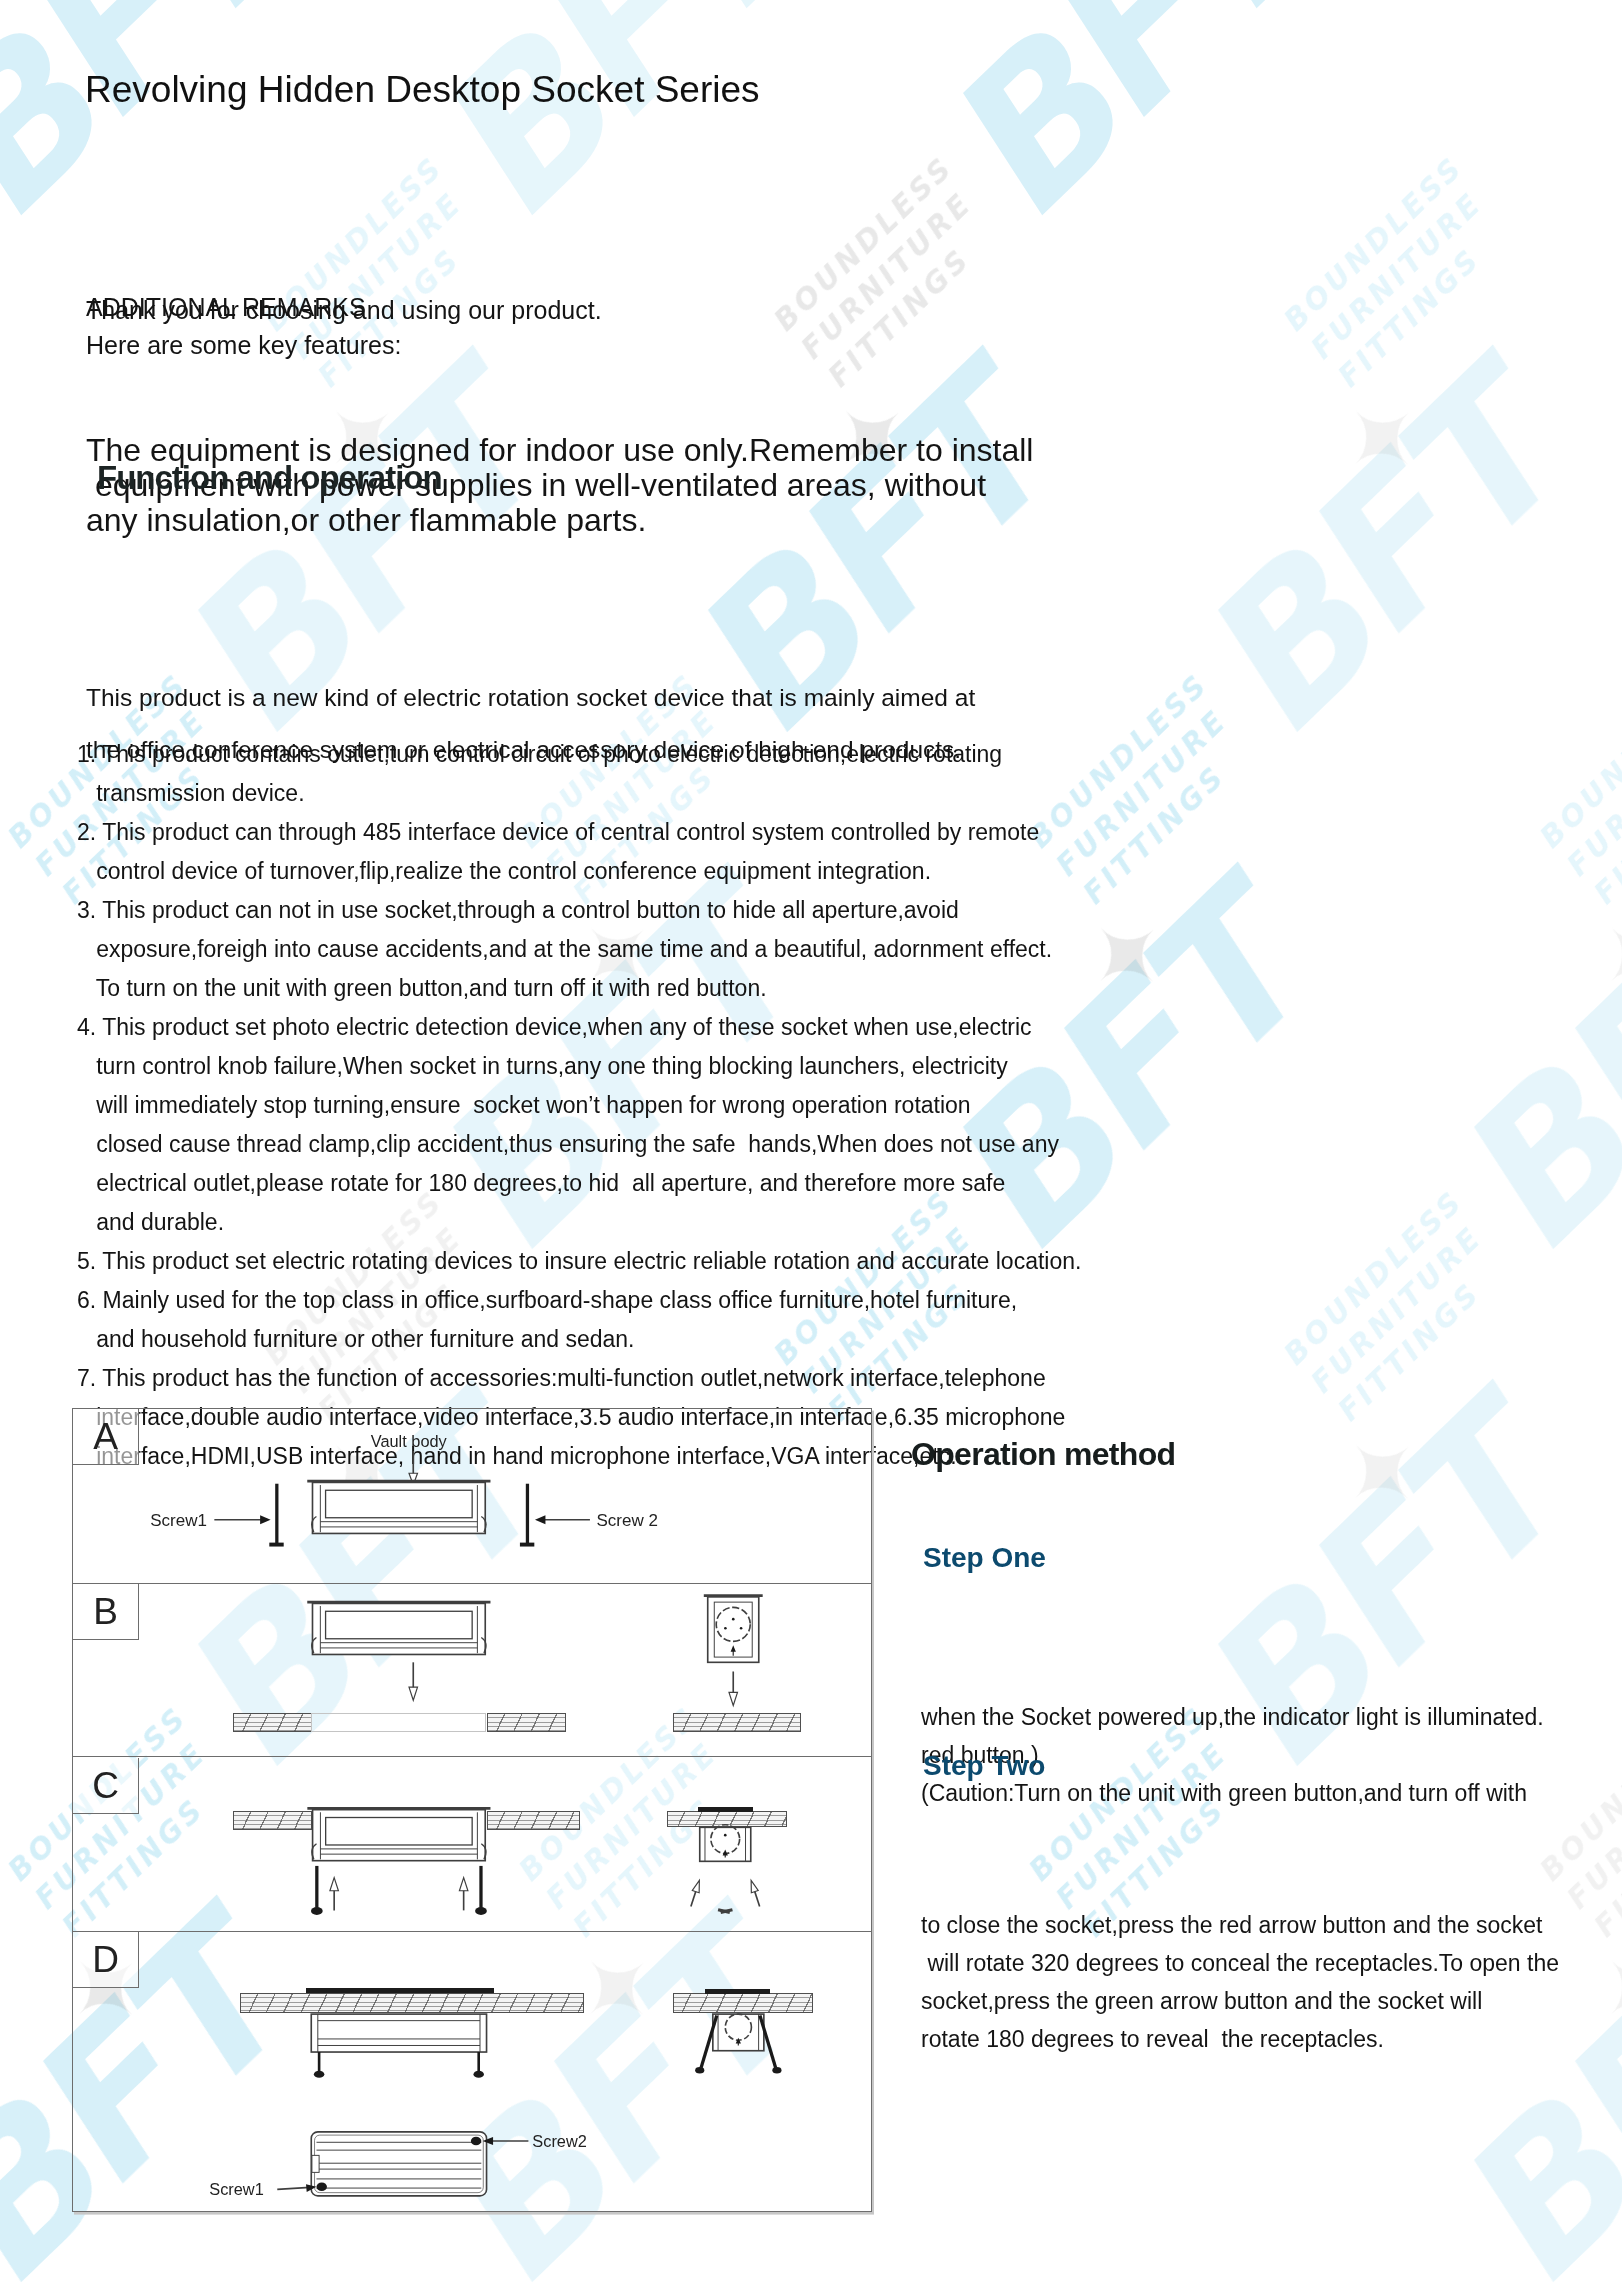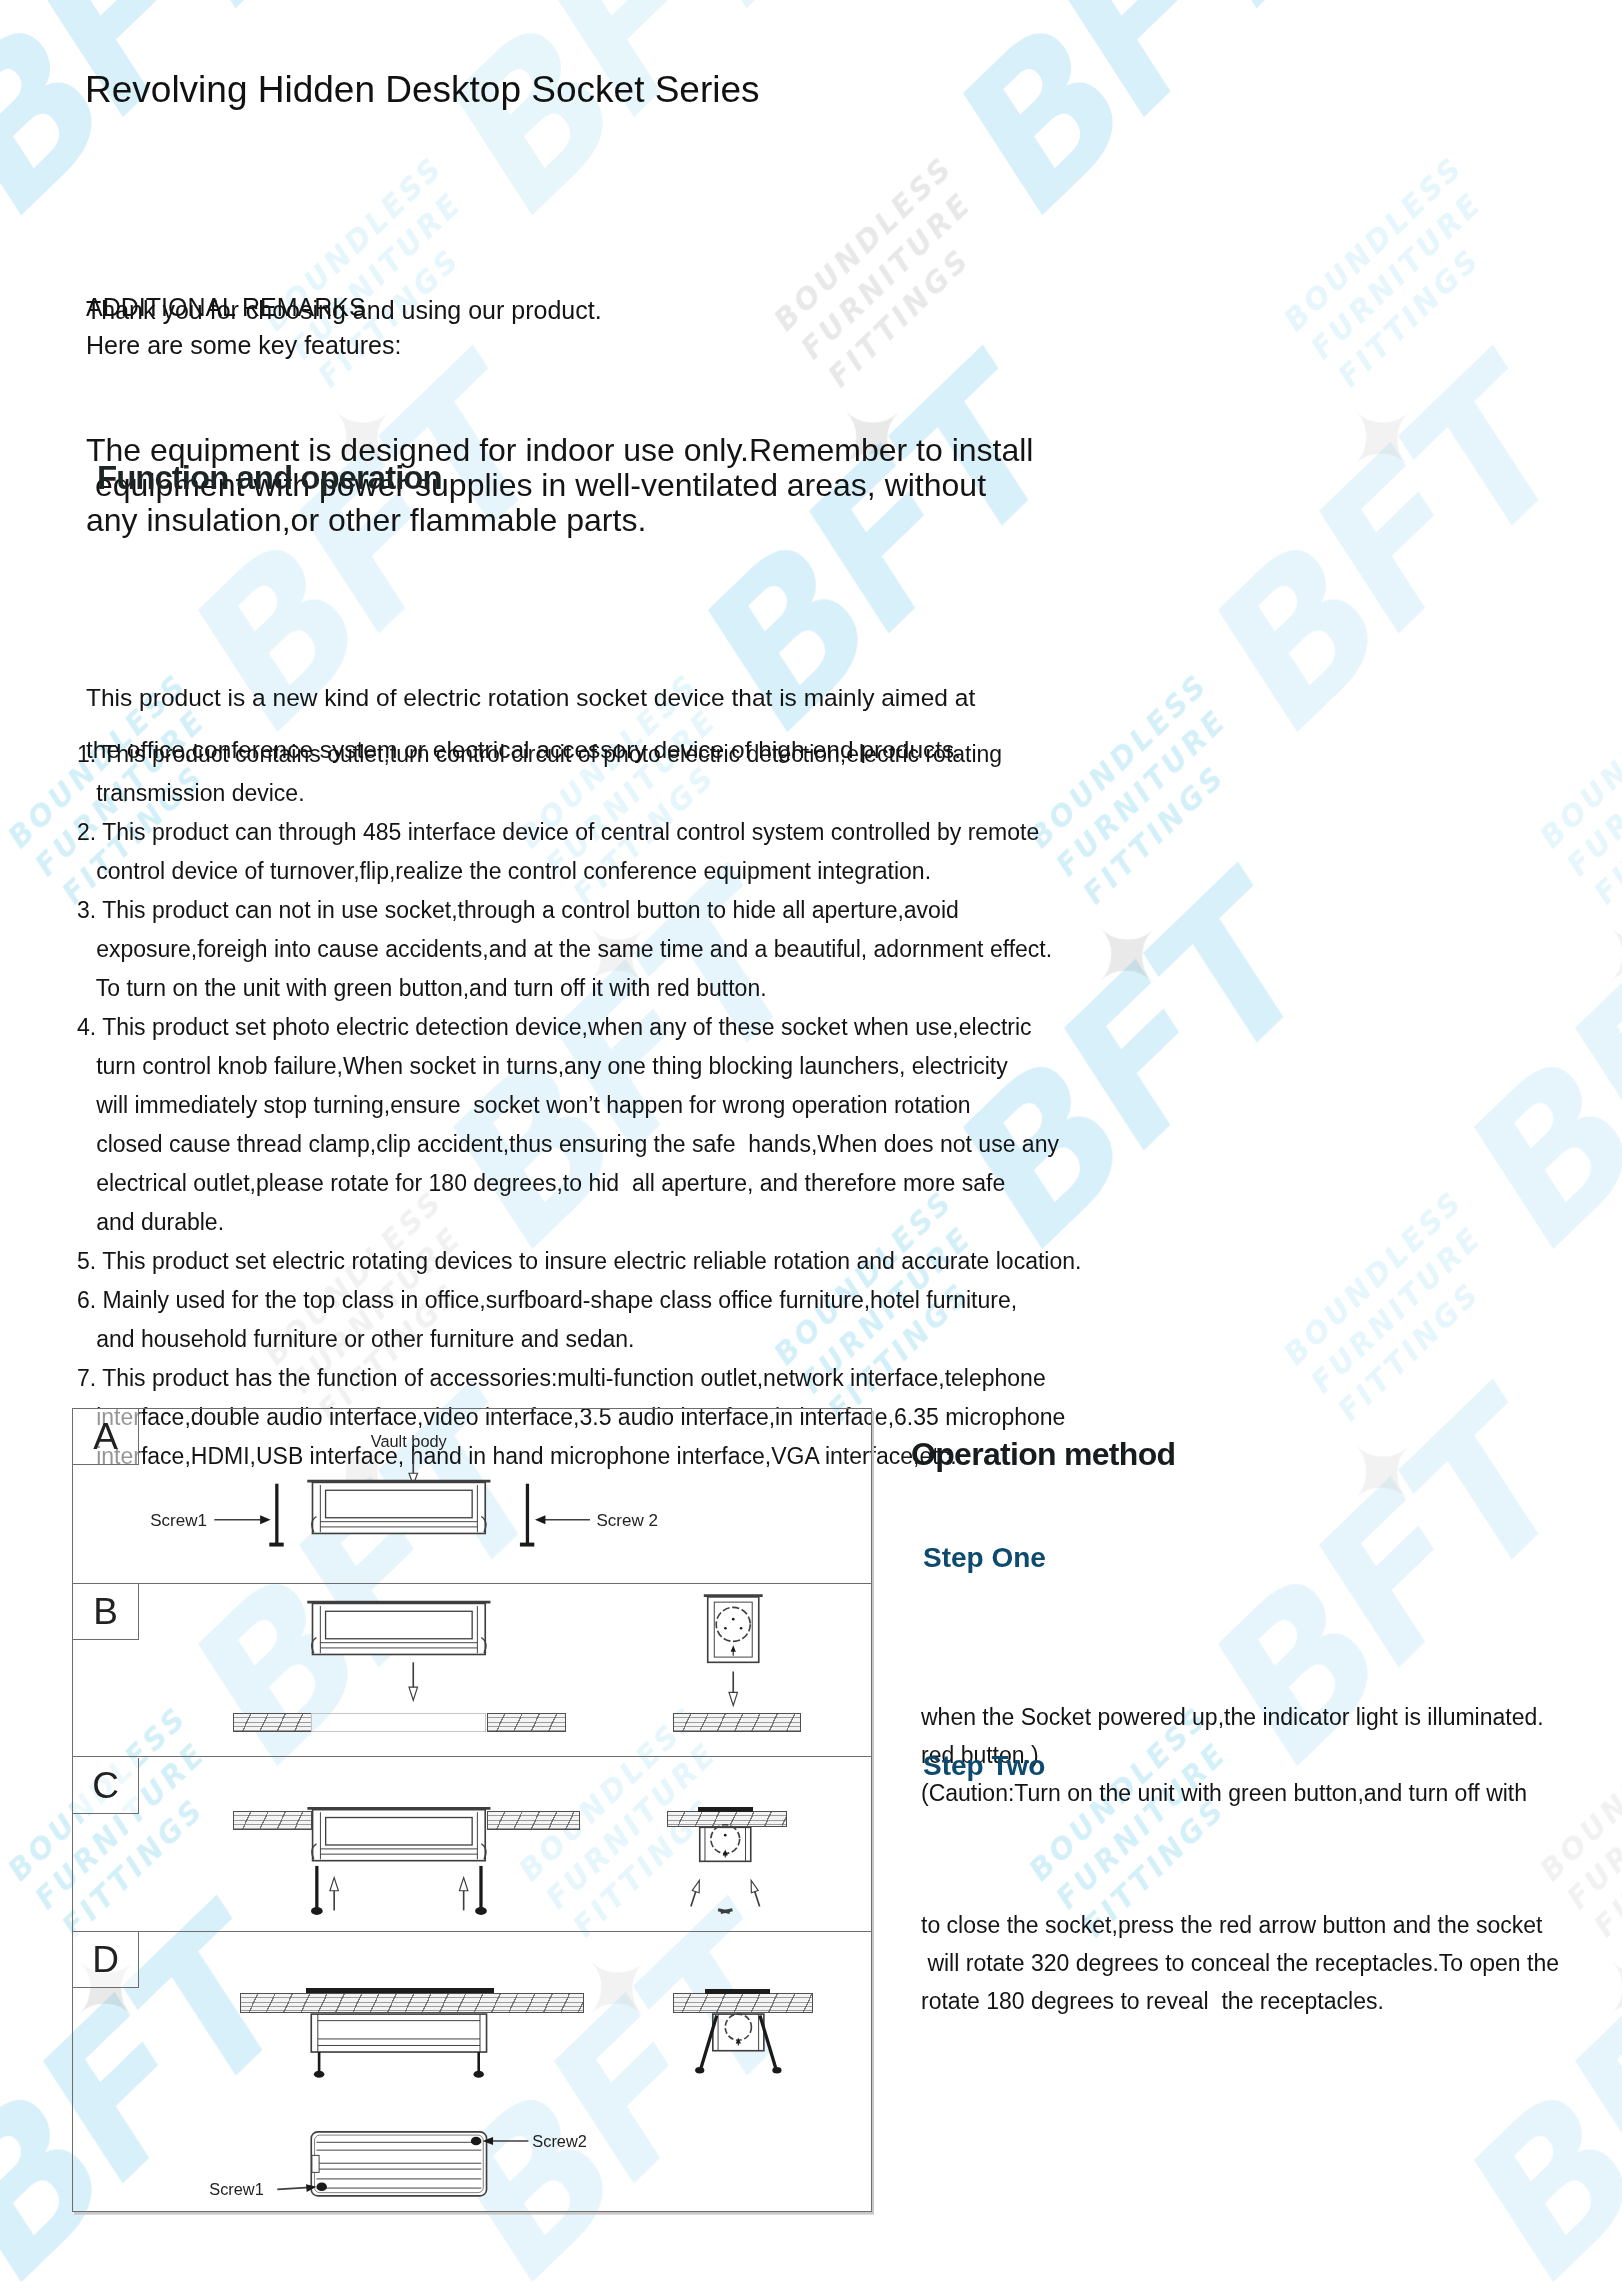--- a/index.html
+++ b/index.html
@@ -238,21 +238,21 @@
     <div>1. This product contains outlet,turn control circuit of photo electric detection,electric rotating</div><div>   transmission device.</div><div>2. This product can through 485 interface device of central control system controlled by remote</div><div>   control device of turnover,flip,realize the control conference equipment integration.</div><div>3. This product can not in use socket,through a control button to hide all aperture,avoid</div><div>   exposure,foreigh into cause accidents,and at the same time and a beautiful, adornment effect.</div><div>   To turn on the unit with green button,and turn off it with red button.</div><div>4. This product set photo electric detection device,when any of these socket when use,electric</div><div>   turn control knob failure,When socket in turns,any one thing blocking launchers, electricity</div><div>   will immediately stop turning,ensure  socket won’t happen for wrong operation rotation</div><div>   closed cause thread clamp,clip accident,thus ensuring the safe  hands,When does not use any</div><div>   electrical outlet,please rotate for 180 degrees,to hid  all aperture, and therefore more safe</div><div>   and durable.</div><div>5. This product set electric rotating devices to insure electric reliable rotation and accurate location.</div><div>6. Mainly used for the top class in office,surfboard-shape class office furniture,hotel furniture,</div><div>   and household furniture or other furniture and sedan.</div><div>7. This product has the function of accessories:multi-function outlet,network interface,telephone</div><div>   interface,double audio interface,video interface,3.5 audio interface,in interface,6.35 microphone</div><div>   interface,HDMI,USB interface, hand in hand microphone interface,VGA interface,etc.</div></div>
 
     <div class="abs op-h">Operation method</div>
     <div class="abs step-t step1-t">Step One</div>
     <div class="abs step1 pre">
       
     <div>when the Socket powered up,the indicator light is illuminated.</div><div>red button.)</div><div>(Caution:Turn on the unit with green button,and turn off with</div></div>
     <div class="abs step-t step2-t">Step Two</div>
     <div class="abs step2 pre">
       
-    <div>to close the socket,press the red arrow button and the socket</div><div> will rotate 320 degrees to conceal the receptacles.To open the</div><div>rotate 180 degrees to reveal  the receptacles.</div></div>
+    <div>to close the socket,press the red arrow button and the socket</div><div> will rotate 320 degrees to conceal the receptacles.To open the</div><div>socket,press the green arrow button and the socket will</div><div>rotate 180 degrees to reveal  the receptacles.</div></div>
 
     <div class="abs dia-box">
       <div class="divider" style="top:174px"></div>
       <div class="divider" style="top:347px"></div>
       <div class="divider" style="top:522px"></div>
       <div class="plabel" style="top:0">A</div>
       <div class="plabel" style="top:175px">B</div>
       <div class="plabel" style="top:349px">C</div>
       <div class="plabel" style="top:523px">D</div>
     </div>

